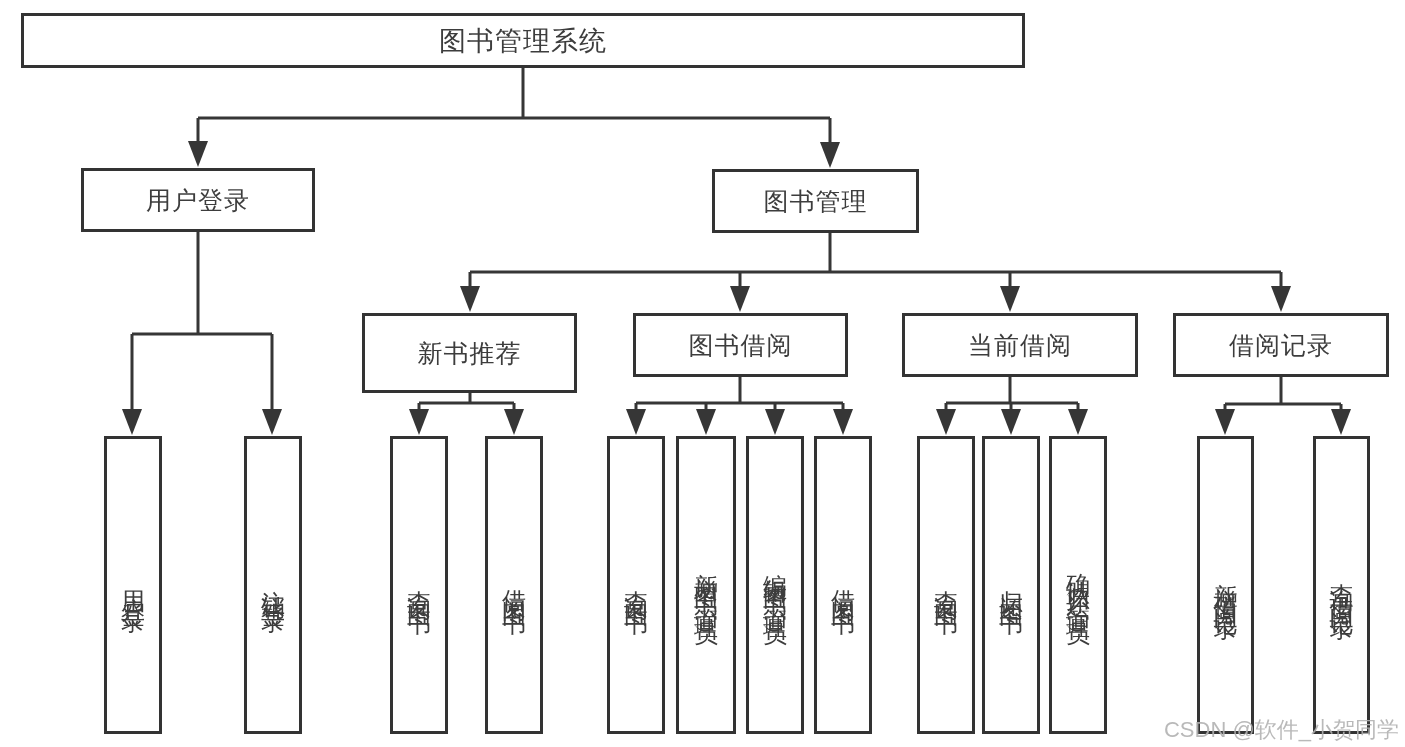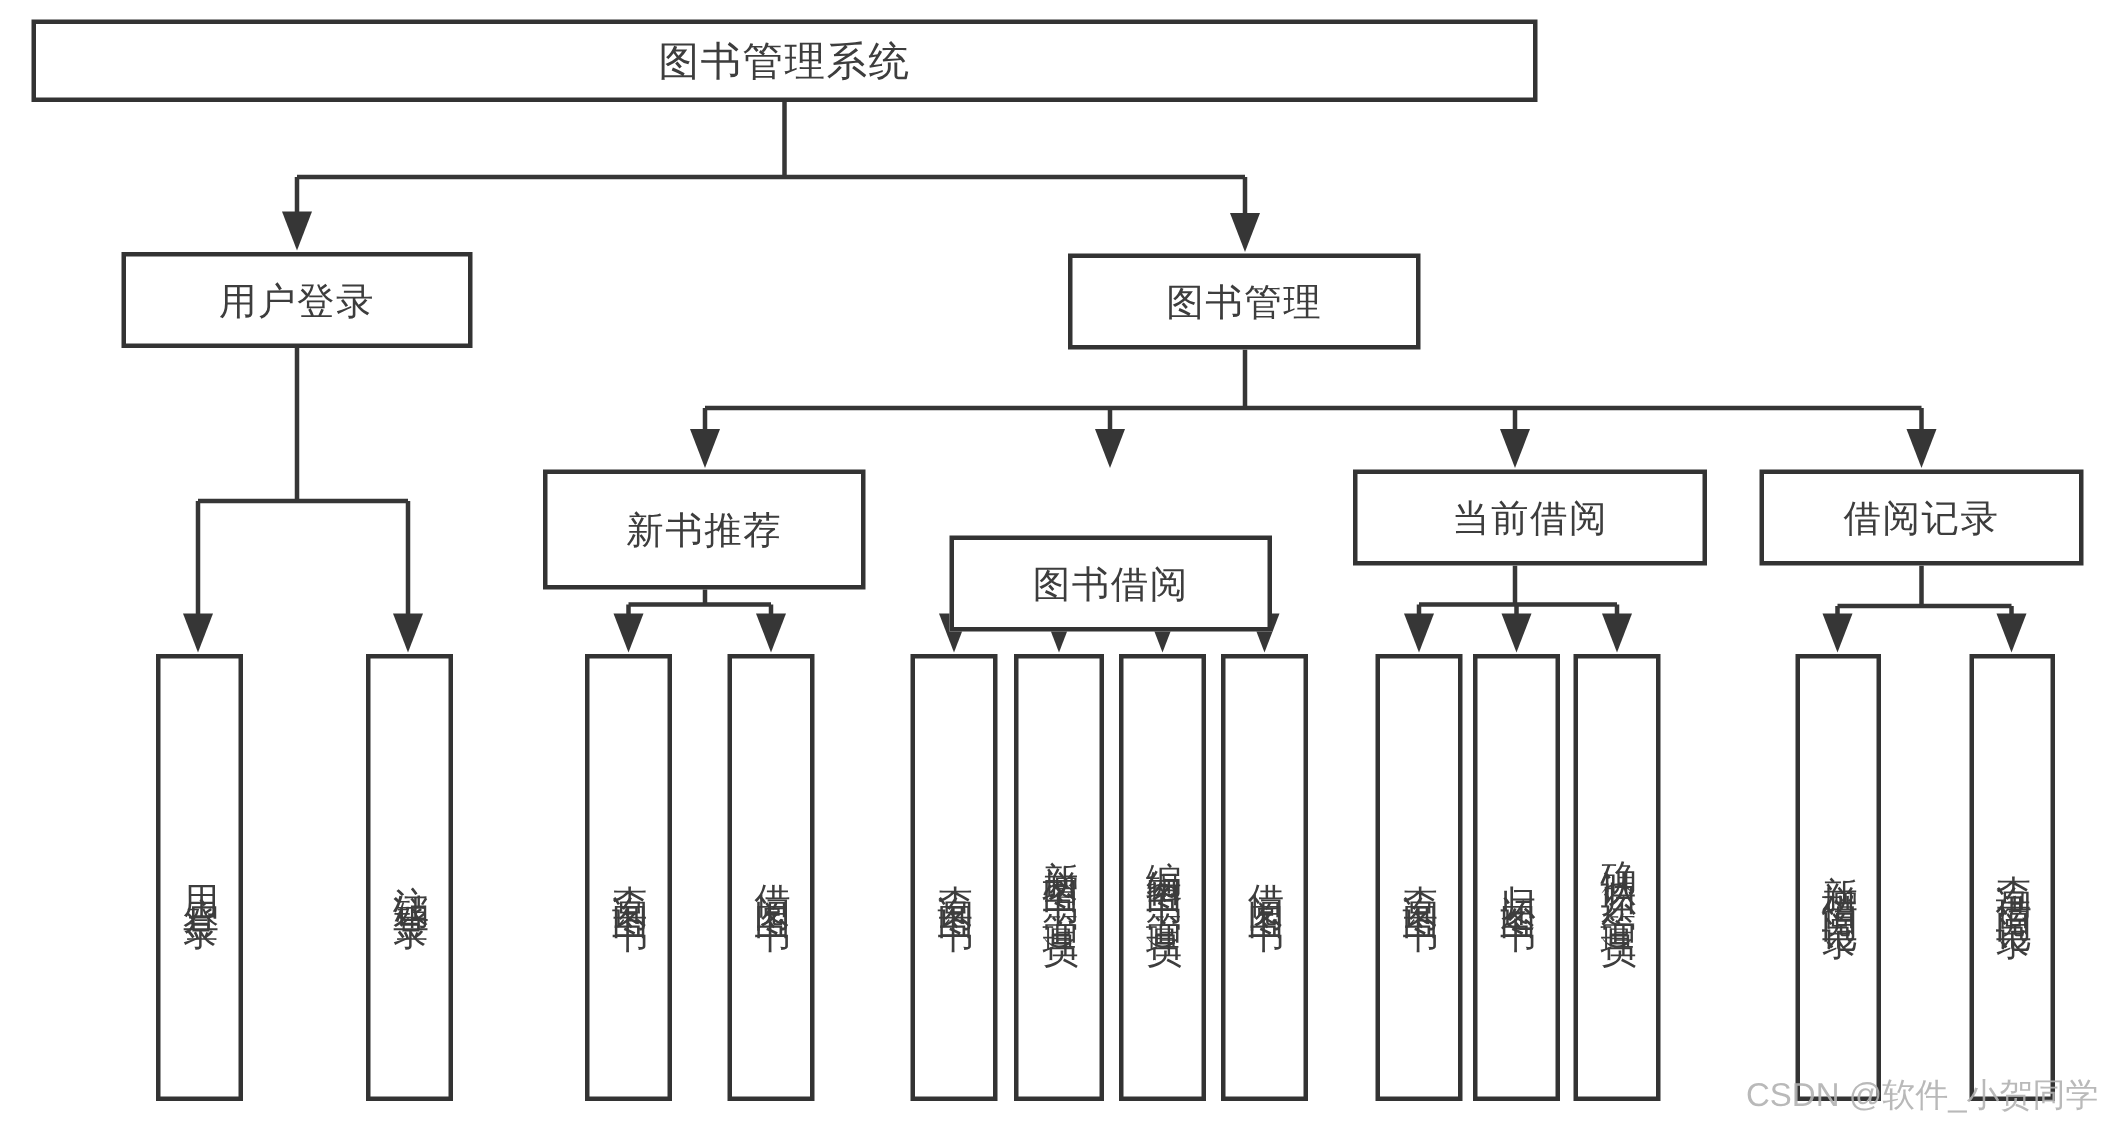--- a/index.html
+++ b/index.html
@@ -93,24 +93,24 @@
       <polygon points="1001,409 1021,409 1011,435"></polygon>
       <polygon points="1068,409 1088,409 1078,435"></polygon>
       <polygon points="1215,409 1235,409 1225,435"></polygon>
       <polygon points="1331,409 1351,409 1341,435"></polygon>
     </g>
   </svg>
 
   <div class="node root" style="left:21px;top:13px;width:1004px;height:55px;">图书管理系统</div>
 
   <div class="node lvl" style="left:81px;top:168px;width:234px;height:64px;">用户登录</div>
-  <div class="node lvl" style="left:712px;top:169px;width:235px;height:64px;">图书管理</div>
+  <div class="node lvl" style="left:712px;top:169px;width:207px;height:64px;">图书管理</div>
 
   <div class="node lvl" style="left:362px;top:313px;width:215px;height:80px;">新书推荐</div>
-  <div class="node lvl" style="left:633px;top:313px;width:215px;height:64px;margin-top:44px;">图书借阅</div>
+  <div class="node lvl" style="left:633px;top:313px;width:215px;height:64px;">图书借阅</div>
   <div class="node lvl" style="left:902px;top:313px;width:236px;height:64px;">当前借阅</div>
   <div class="node lvl" style="left:1173px;top:313px;width:216px;height:64px;">借阅记录</div>
 
   <div class="leaf" style="left:104px;top:436px;width:58px;height:298px;">
     <span>用户登录</span>
   </div>
   <div class="leaf" style="left:244px;top:436px;width:58px;height:298px;">
     <span>注销登录</span>
   </div>
   <div class="leaf" style="left:390px;top:436px;width:58px;height:298px;">

